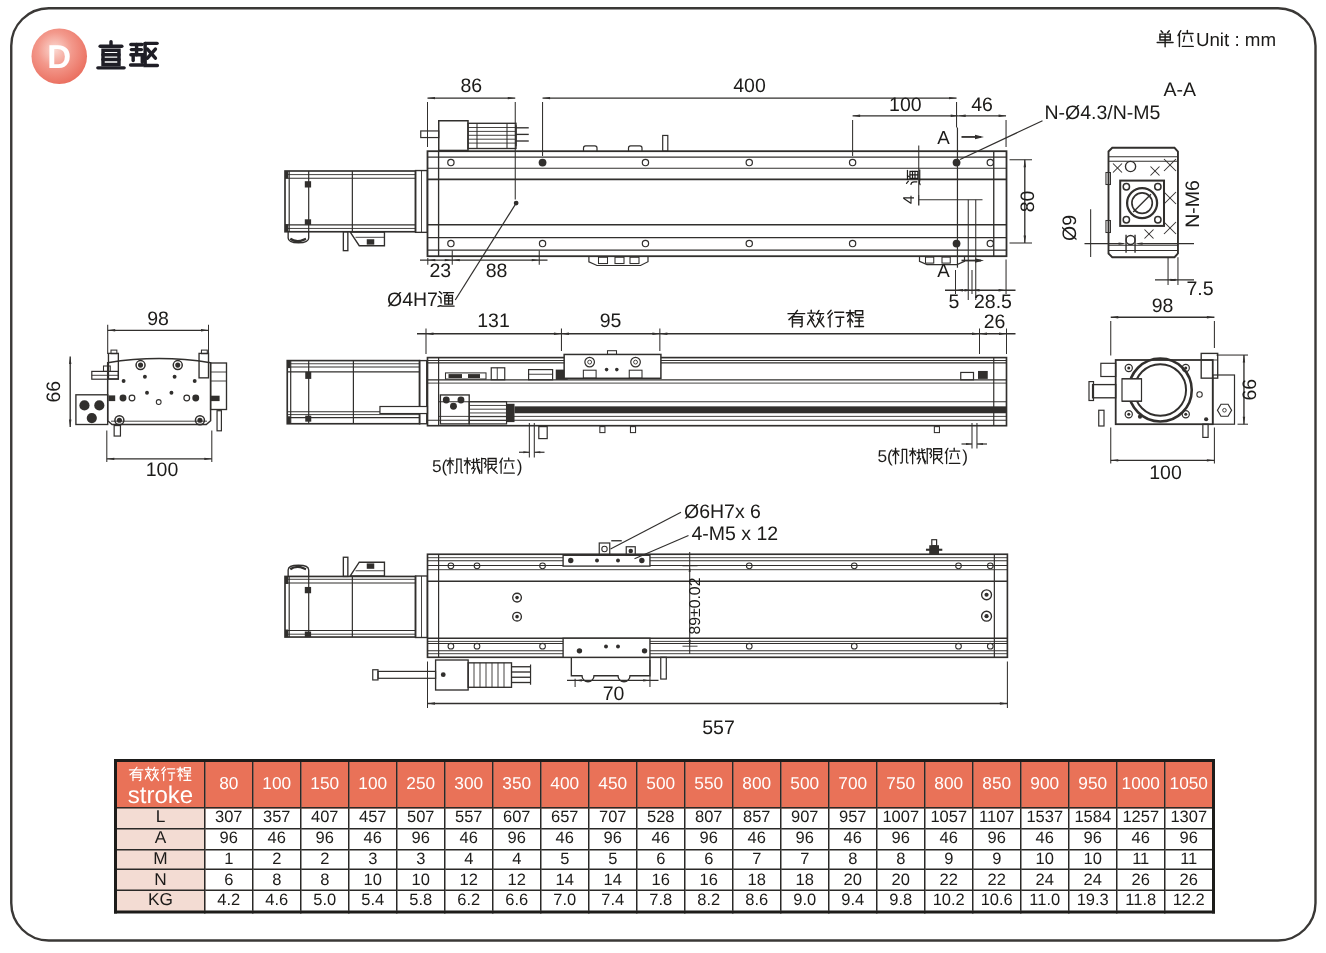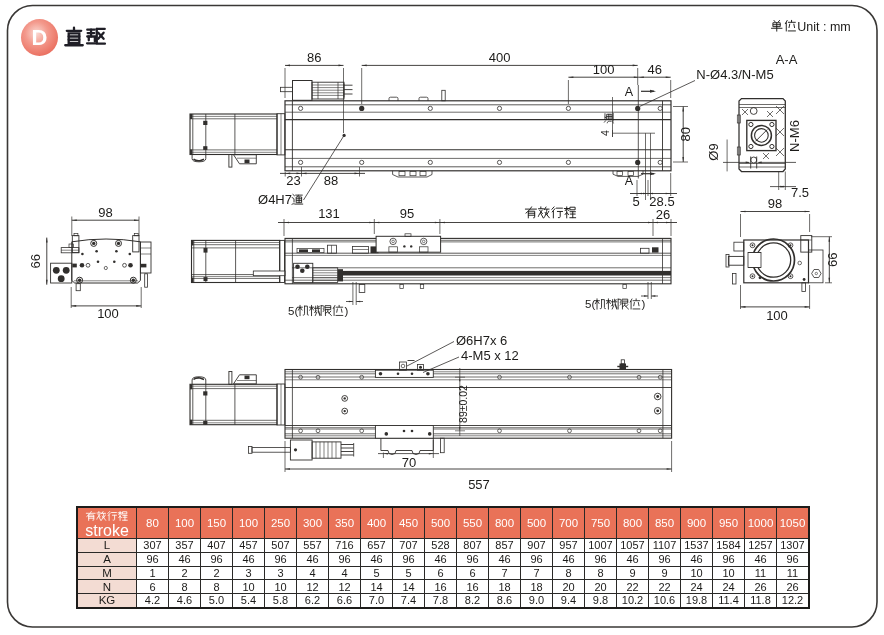--- a/index.html
+++ b/index.html
@@ -852,21 +852,21 @@
 <td>1050</td>
 </tr>
 <tr>
           <td class="c0">L</td>
 <td class="d">307</td>
 <td class="d">357</td>
 <td class="d">407</td>
 <td class="d">457</td>
 <td class="d">507</td>
 <td class="d">557</td>
-<td class="d">716</td>
+<td class="d">607</td>
 <td class="d">657</td>
 <td class="d">707</td>
 <td class="d">528</td>
 <td class="d">807</td>
 <td class="d">857</td>
 <td class="d">907</td>
 <td class="d">957</td>
 <td class="d">1007</td>
 <td class="d">1057</td>
 <td class="d">1107</td>
@@ -959,20 +959,20 @@
 <td class="d">7.0</td>
 <td class="d">7.4</td>
 <td class="d">7.8</td>
 <td class="d">8.2</td>
 <td class="d">8.6</td>
 <td class="d">9.0</td>
 <td class="d">9.4</td>
 <td class="d">9.8</td>
 <td class="d">10.2</td>
 <td class="d">10.6</td>
-<td class="d">19.8</td>
-<td class="d">11.4</td>
+<td class="d">11.0</td>
+<td class="d">19.3</td>
 <td class="d">11.8</td>
 <td class="d">12.2</td>
 </tr>
 </tbody>
     </table>
 </div>
 
 </body></html>

